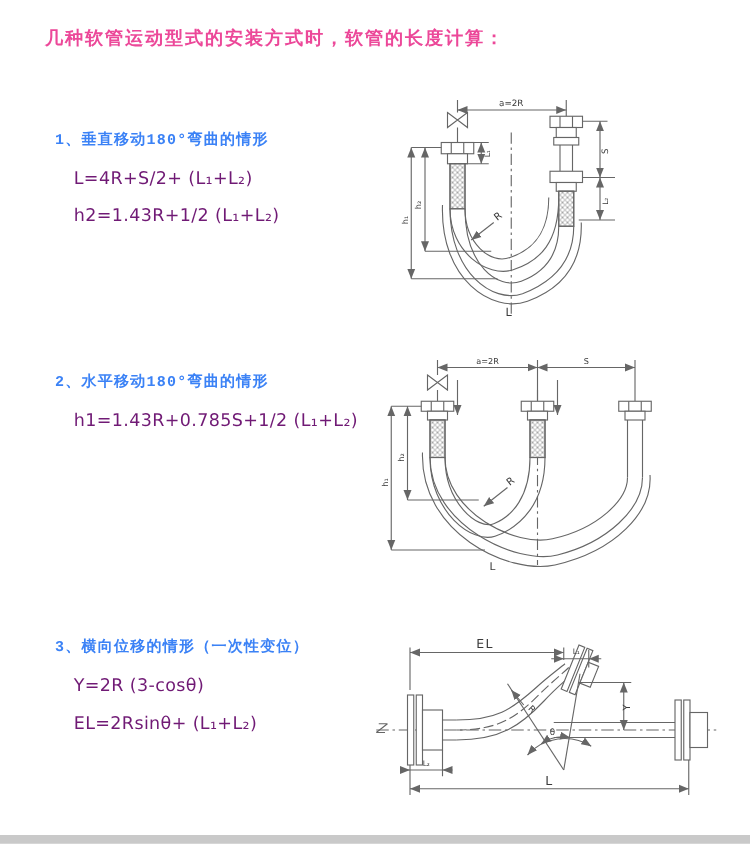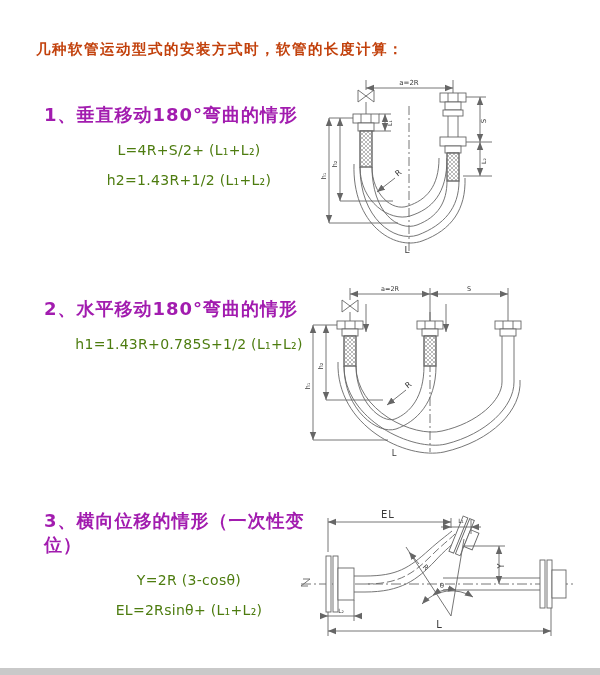--- a/index.html
+++ b/index.html
@@ -2,26 +2,26 @@
 <html><head>
 <meta charset="utf-8">
 <style>
   html,body{margin:0;padding:0;}
   body{
     width:600px;height:675px;position:relative;overflow:hidden;
     background:#ffffff;
     font-family:"DejaVu Sans","Liberation Sans",sans-serif;
   }
   .page-title{
-    position:absolute;left:36px;top:40px;
-    font-size:14.5px;font-weight:600;letter-spacing:1.5px;color:#c2410c;
+    position:absolute;left:36px;top:21px;
+    font-size:14.5px;font-weight:600;letter-spacing:1.5px;color:#ec4899;
   }
   .sec{position:absolute;left:44px;width:275px;}
-  .sec-heading{font-size:18px;font-weight:600;letter-spacing:1px;color:#a21caf;margin:0 0 8px 0;}
-  .formula{font-size:14px;color:#4d7c0f;letter-spacing:.3px;line-height:30px;margin-left:15px;white-space:nowrap;text-align:center;}
+  .sec-heading{font-size:12px;font-weight:600;letter-spacing:1px;color:#3b82f6;margin:0 0 8px 0;font-family:Liberation Mono, monospace;}
+  .formula{font-size:14px;color:#701a75;letter-spacing:.3px;line-height:30px;margin-left:15px;white-space:nowrap;}
   svg.diag{position:absolute;}
   svg.diag text{fill:#3a3a3a;stroke:none;font-family:"DejaVu Sans","Liberation Sans",sans-serif;}
   .page-edge{position:absolute;left:0;right:0;bottom:0;height:7px;background:#c9c9c9;}
 </style>
 </head>
 <body>
 
 <div class="page-title">几种软管运动型式的安装方式时，软管的长度计算：</div>
 
 <div class="sec" style="top:103px">

